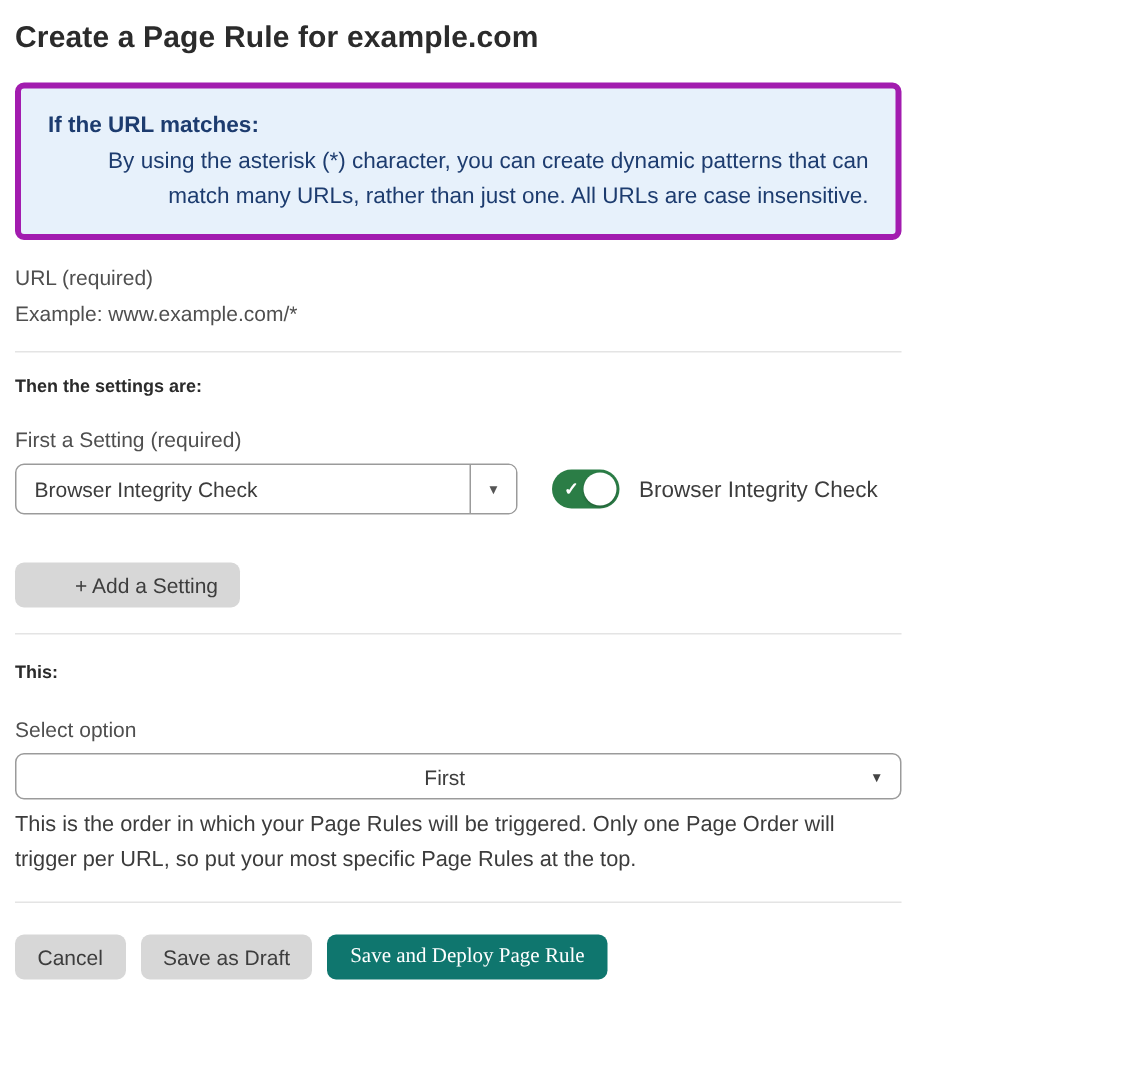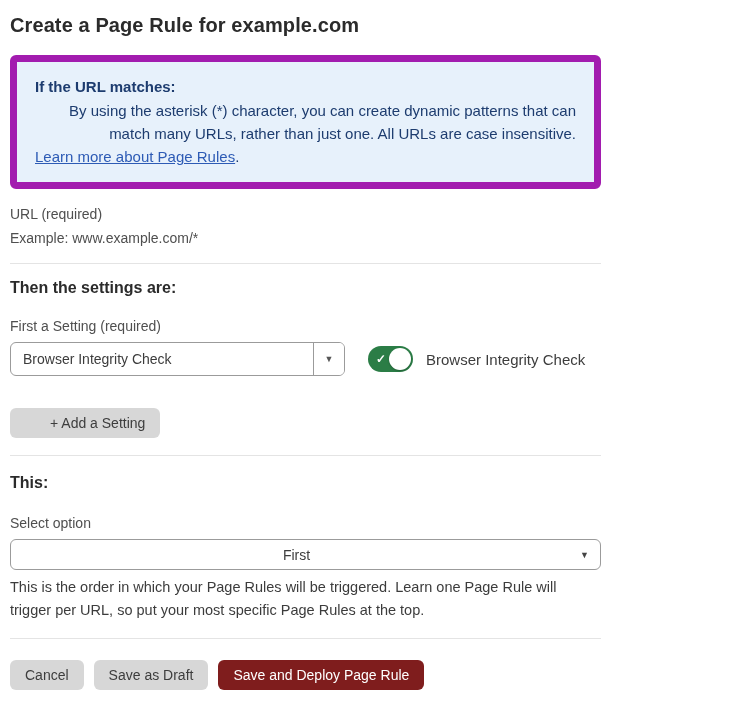--- a/index.html
+++ b/index.html
@@ -5,21 +5,21 @@
   * { margin:0; padding:0; box-sizing:border-box; }
   html,body { width:750px; background:#ffffff; font-family:"Liberation Sans", sans-serif; color:#2e2e2e; }
   .page { width:622px; height:720px; padding:14px 21px 0 10px; }
 
   .page-title { font-size:20px; font-weight:bold; color:#2b2b2b; letter-spacing:.1px; }
 
   
   .info-box {
     margin-top:18px;
     background:#e7f1fb;
-    border:7px solid #a21caf;
+    border:4px solid #a21caf;
     border-radius:6px;
     padding:13px 18px 14px 18px;
     color:#1d3c6f;
     font-size:15px;
     line-height:23px;
   }
   .info-box .info-heading { font-weight:bold; margin-bottom:1px; }
   .info-box .info-body { max-width:676px;text-align:right; }
   .info-link { color:#2d5bb5; text-decoration:underline; cursor:pointer; }
   .info-link-suffix { color:#1d3c6f; }
@@ -39,21 +39,21 @@
     background:#fff;
     outline:none;
   }
   .helper-text { font-size:14px; color:#4f4f4f; margin-top:7px; }
 
   .divider { border:none; border-top:1px solid #e4e4e4; height:0; margin:0; }
   .divider-1 { margin-top:17px; }
   .divider-2 { margin-top:17px; }
   .divider-3 { margin-top:16px; }
 
-  .section-heading { font-size:16px; font-weight:bold; color:#2b2b2b; }
+  .section-heading { font-size:12px; font-weight:bold; color:#2b2b2b; }
   .heading-gap { margin-top:15px; }
 
   
   .setting-row { display:flex; align-items:center; margin-top:0; }
   .dropdown {
     display:flex;
     width:335px;
     height:34px;
     border:1px solid #9b9b9b;
     border-radius:6px;
@@ -114,21 +114,21 @@
     justify-content:center;
     height:30px;
     padding:0 15px;
     border:none;
     border-radius:6px;
     font-size:14px;
     font-family:"Liberation Sans", sans-serif;
     cursor:pointer;
   }
   .btn-gray { background:#d7d7d7; color:#3d3d3d; }
-  .btn-blue { background:#7f1d1d; color:#ffffff; }
+  .btn-blue { background:#0f766e; color:#ffffff;font-family:Liberation Serif, serif; }
   .add-setting-btn { margin-top:32px;padding-left:40px; }
 
   
   .select-box {
     position:relative;
     width:100%;
     height:31px;
     border:1px solid #9b9b9b;
     border-radius:6px;
     background:#fff;
@@ -161,23 +161,20 @@
 </head>
 <body>
 
 <div class="page">
 
   <h1 class="page-title">Create a Page Rule for example.com</h1>
 
   <div class="info-box">
     <div class="info-heading">If the URL matches:</div>
     <div class="info-body">By using the asterisk (*) character, you can create dynamic patterns that can match many URLs, rather than just one. All URLs are case insensitive.</div>
-    <div>
-      <a class="info-link">Learn more about Page Rules</a><span class="info-link-suffix">.</span>
-    </div>
   </div>
 
   <div class="field-label mt-sec">URL (required)</div>
   <div class="helper-text">Example: www.example.com/*</div>
 
   <hr class="divider divider-1">
 
   <div class="section-heading heading-gap">Then the settings are:</div>
 
   <div class="field-label" style="margin-top:21px;">First a Setting (required)</div>
@@ -201,21 +198,21 @@
 
   <div class="section-heading" style="margin-top:18px;">This:</div>
 
   <div class="field-label" style="margin-top:23px;">Select option</div>
 
   <div class="select-box">
     <span>First</span>
     <span class="select-chevron">▼</span>
   </div>
 
-  <div class="order-desc">This is the order in which your Page Rules will be triggered. Learn one Page Rule will trigger per URL, so put your most specific Page Rules at the top.</div>
+  <div class="order-desc">This is the order in which your Page Rules will be triggered. Only one Page Order will trigger per URL, so put your most specific Page Rules at the top.</div>
 
   <hr class="divider divider-3">
 
   <div class="footer-row">
     <button class="btn btn-gray">Cancel</button>
     <button class="btn btn-gray">Save as Draft</button>
     <button class="btn btn-blue">Save and Deploy Page Rule</button>
   </div>
 
 </div>

